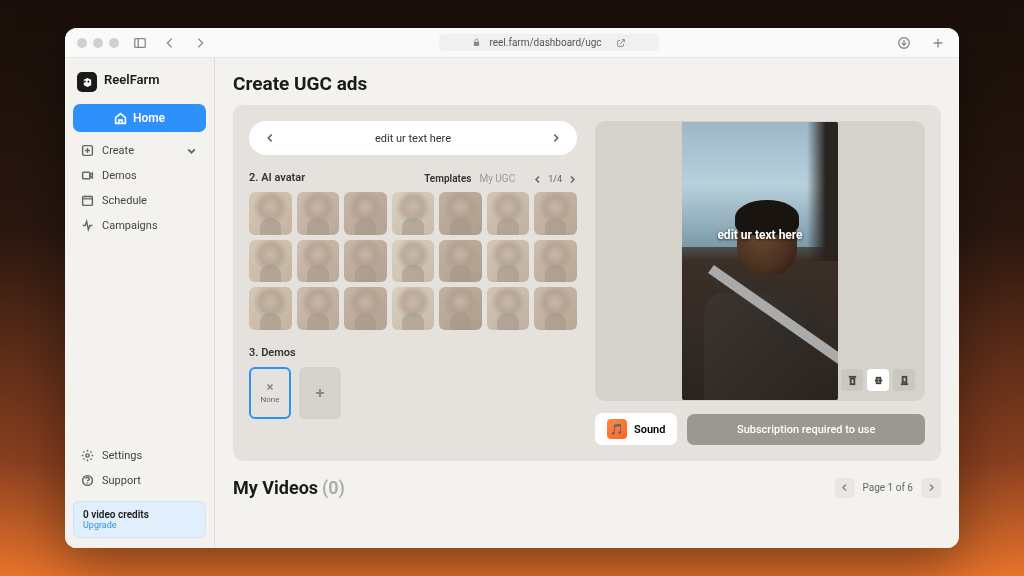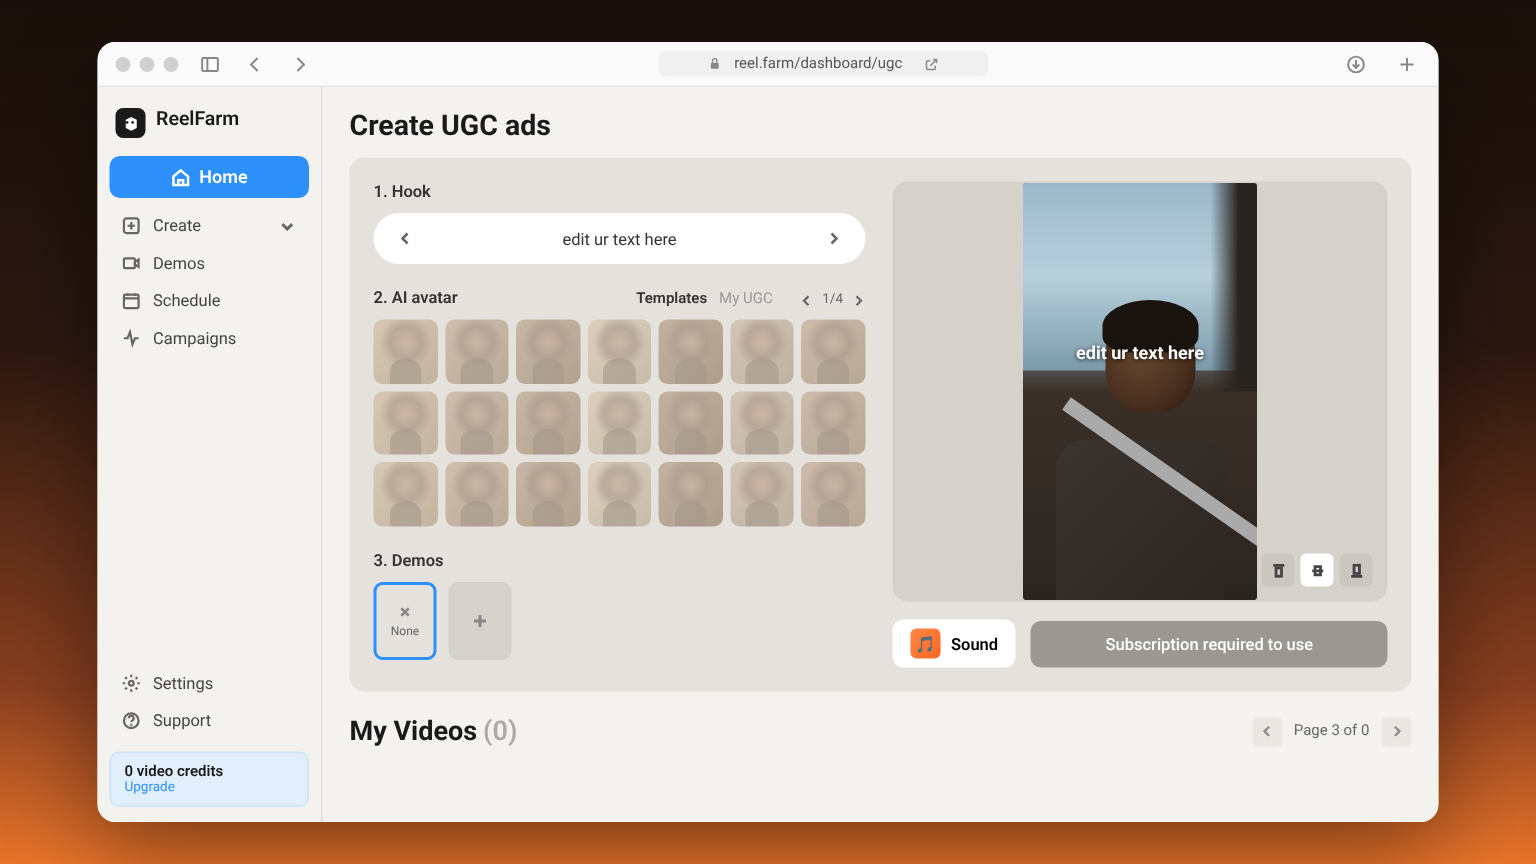--- a/index.html
+++ b/index.html
@@ -206,21 +206,20 @@
           <div class="credits-link">Upgrade</div>
         </div>
       </div>
     </div>
 
     <div class="main">
       <div class="page-title">Create UGC ads</div>
 
       <div class="panel">
         <div class="left-col">
-          <div class="step-label">1. Hook</div>
           <div class="hook-input">
             <div class="hook-arrow">
                 <svg viewBox="0 0 12 12">
                   <polyline points="8,2 4,6 8,10"></polyline>
                 </svg>
               </div>
             <div class="hook-text">edit ur text here</div>
             <div class="hook-arrow">
                 <svg viewBox="0 0 12 12">
                   <polyline points="4,2 8,6 4,10"></polyline>
@@ -336,21 +335,21 @@
         <div>
           <span class="videos-title">My Videos</span>
           <span class="videos-title videos-count">(0)</span>
         </div>
         <div class="videos-pager">
           <div class="pg-btn">
               <svg viewBox="0 0 12 12">
                 <polyline points="8,2 4,6 8,10"></polyline>
               </svg>
             </div>
-          <span>Page 3 of 0</span>
+          <span>Page 1 of 6</span>
           <div class="pg-btn">
               <svg viewBox="0 0 12 12">
                 <polyline points="4,2 8,6 4,10"></polyline>
               </svg>
             </div>
         </div>
       </div>
     </div>
   </div>
 </div>

